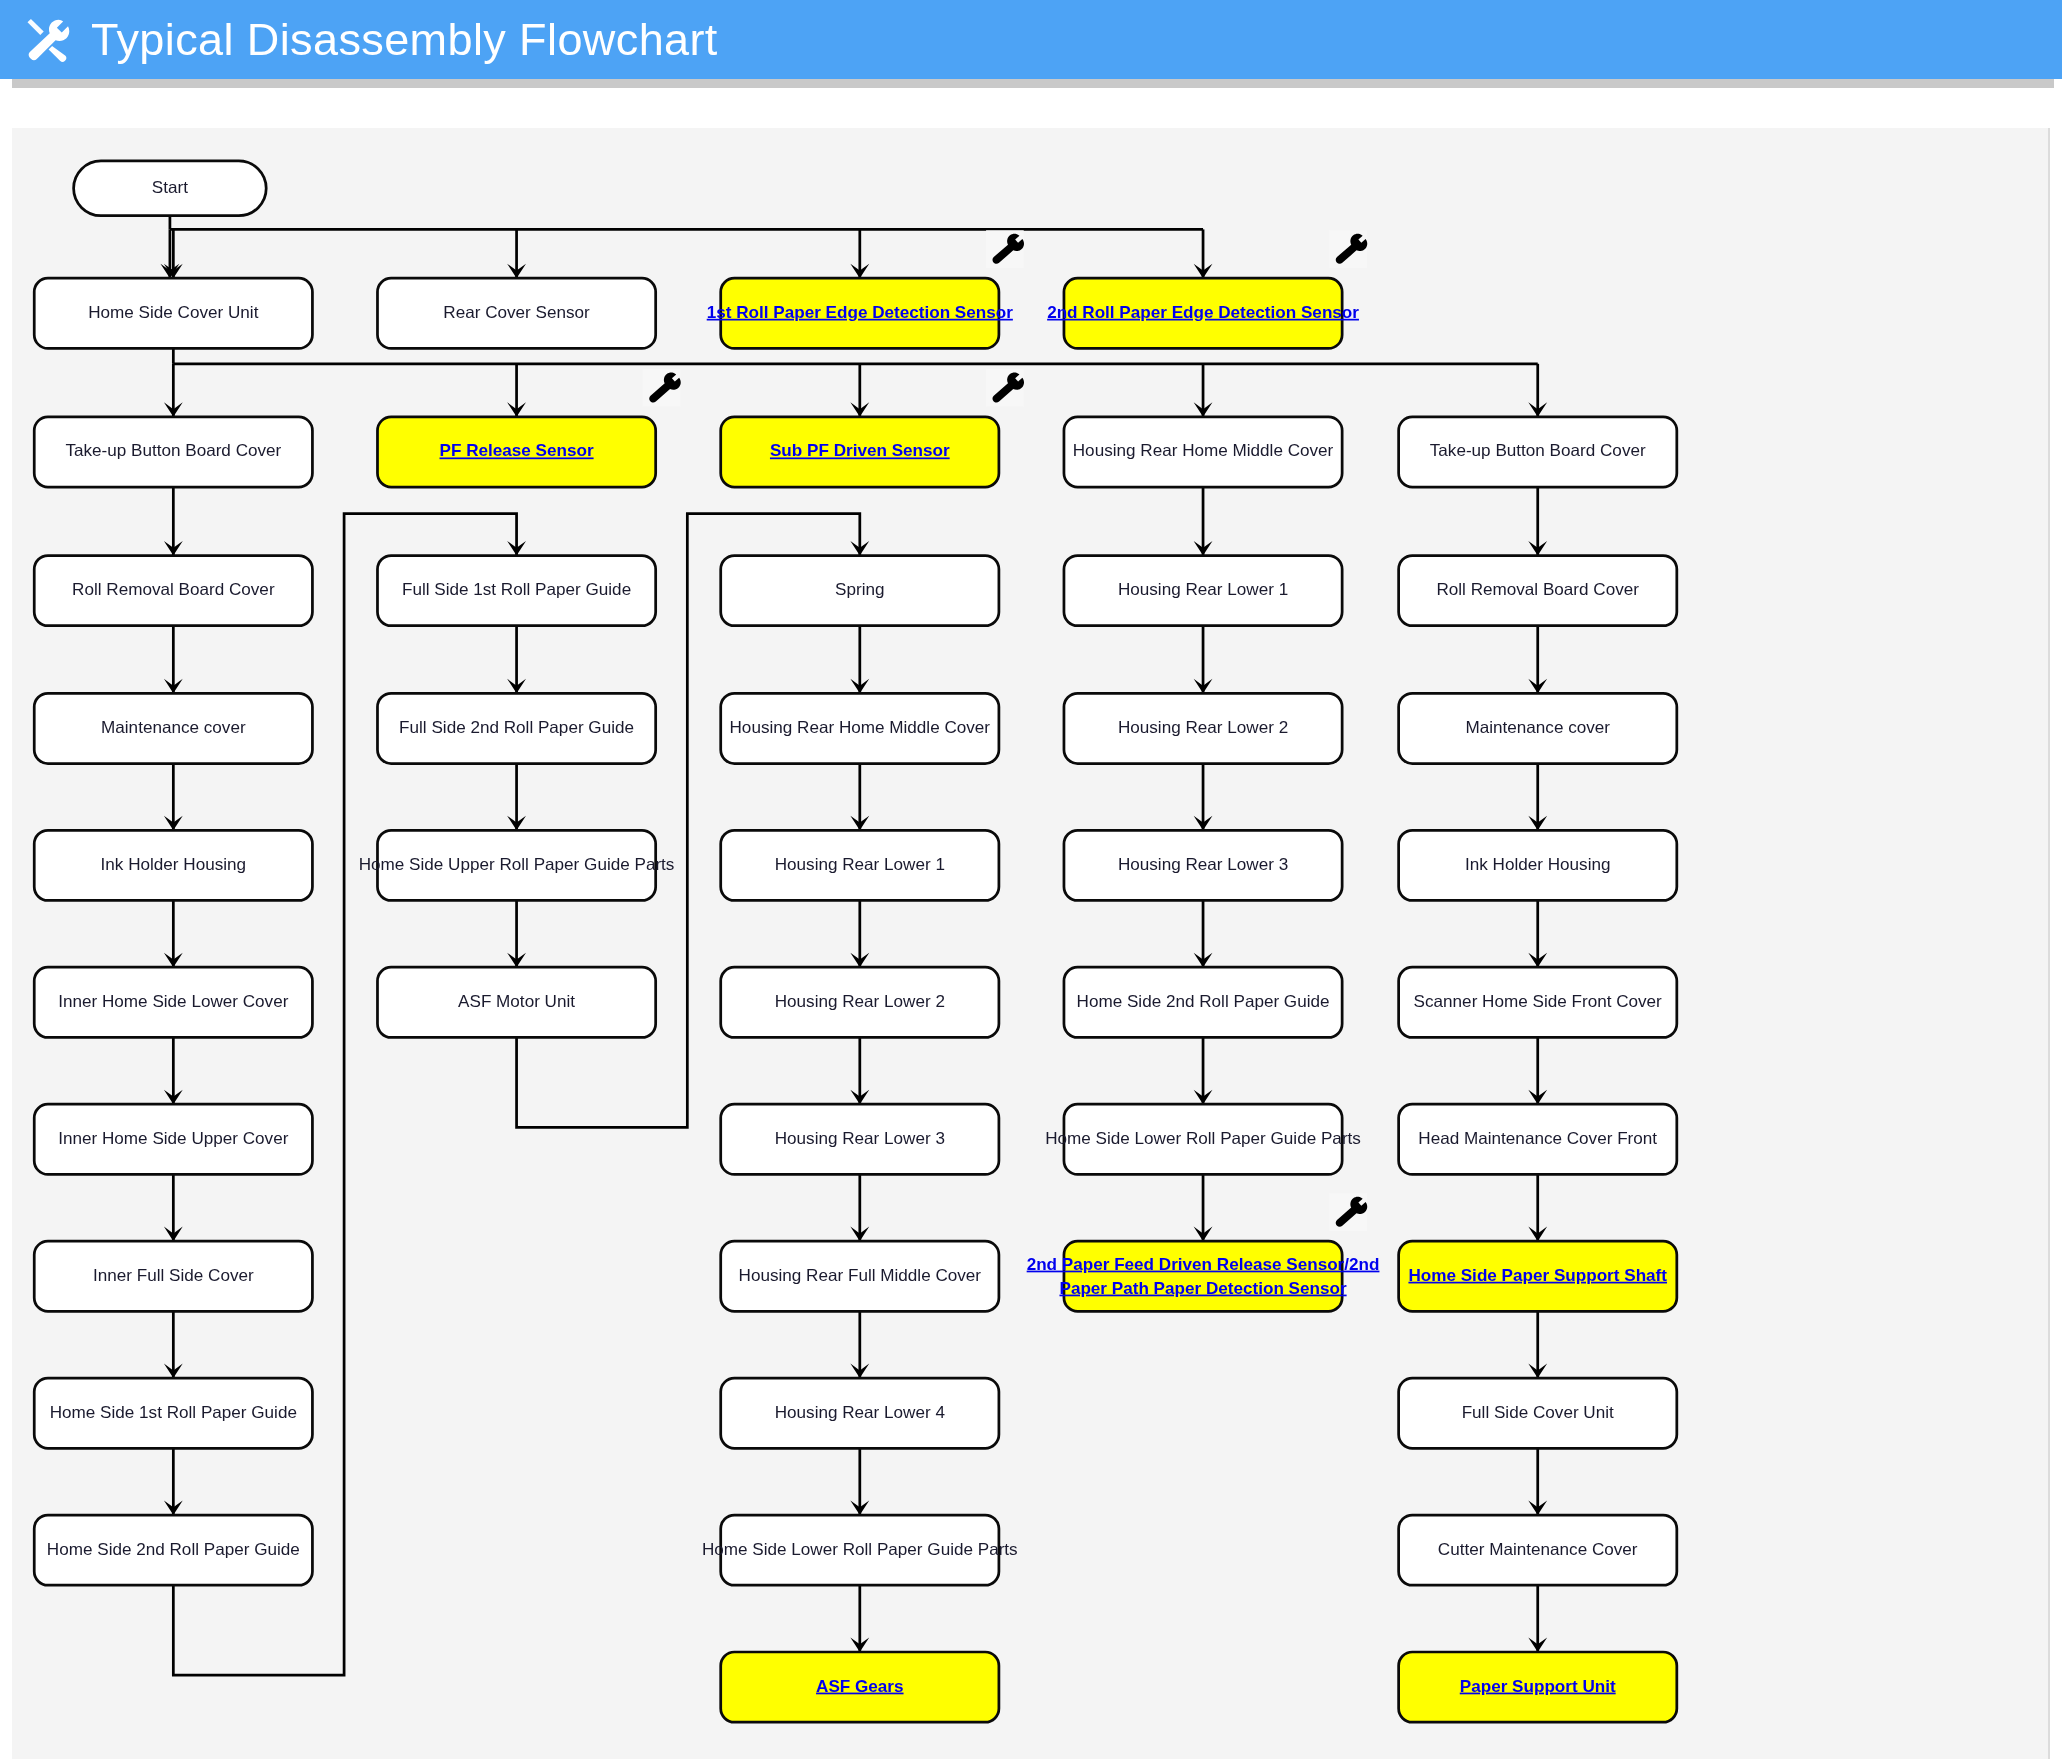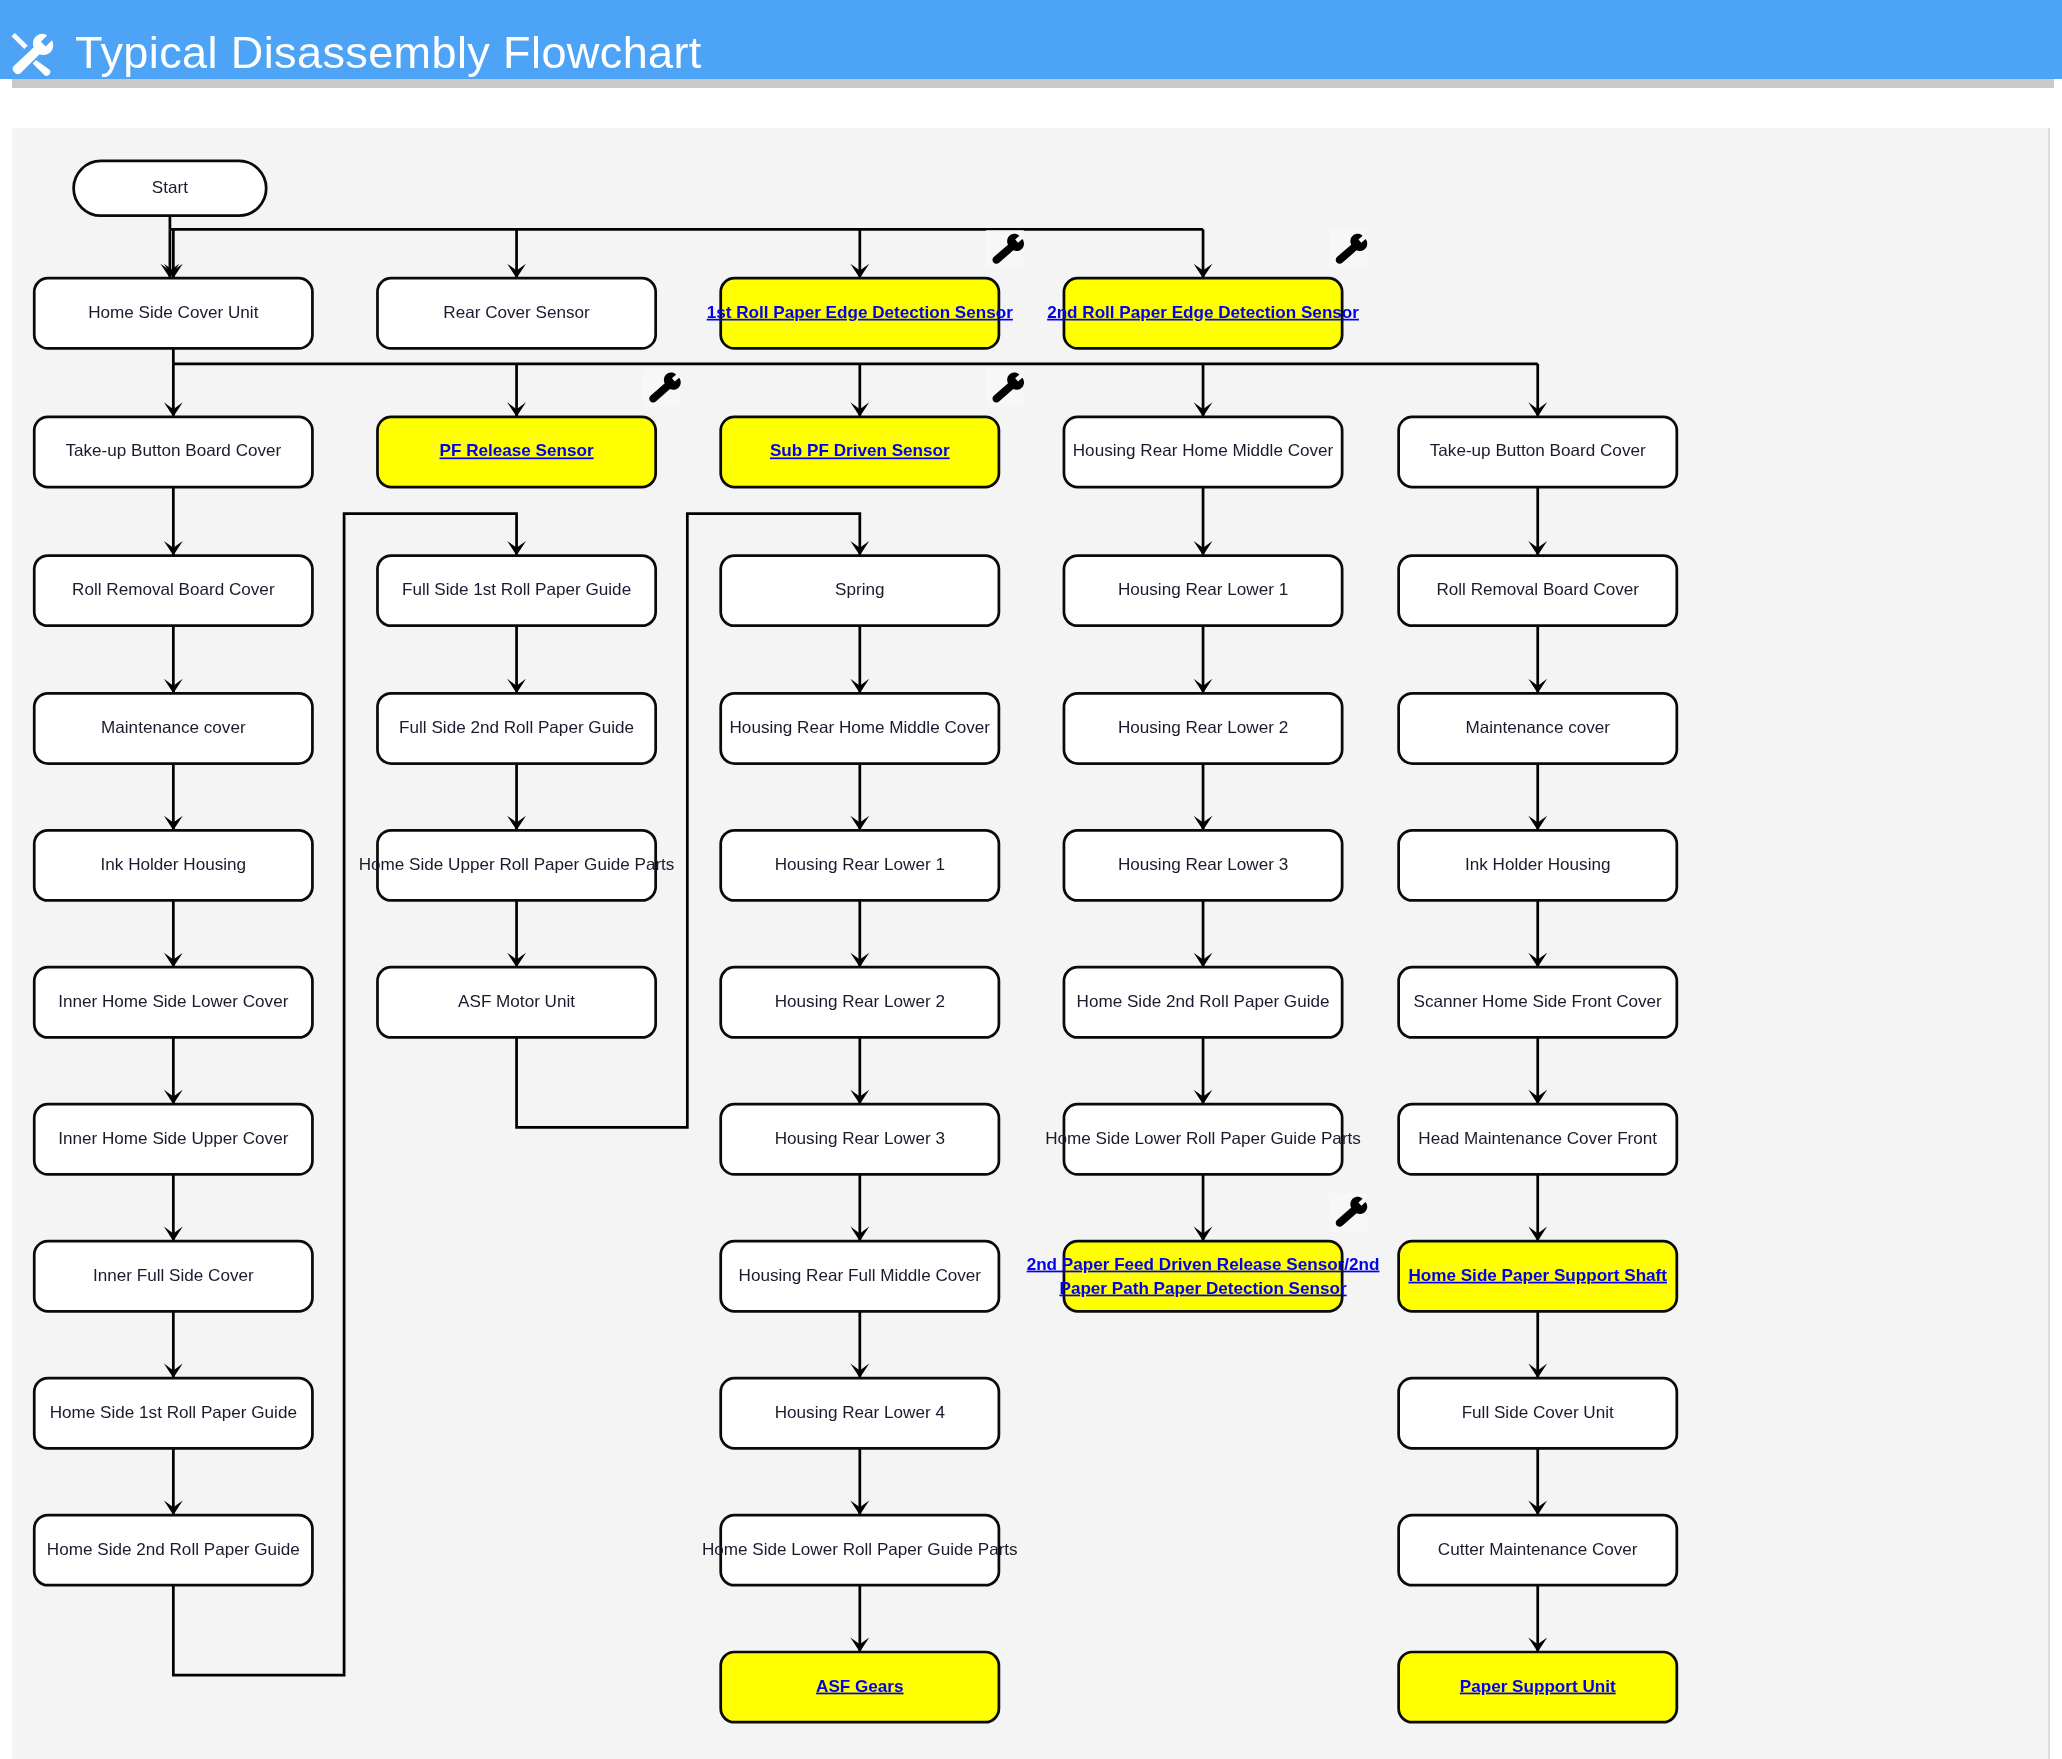--- a/index.html
+++ b/index.html
@@ -10,23 +10,23 @@
     font-family:"Liberation Sans", sans-serif;
     overflow:hidden;
   }
   #app{position:relative;width:2062px;height:1759px;}
 
   
   .titlebar{
     position:absolute;left:0;top:0;
     width:2062px;height:79px;
     background:#4da3f5;
-    display:flex;align-items:flex-end;
+    display:flex;align-items:center;
     box-sizing:border-box;
-    padding-left:6px;
+    padding-left:22px;
   }
   .titlebar-shadow{
     position:absolute;left:12px;top:79px;
     width:2042px;height:8.6px;
     background:#c9c9c9;
   }
   .tool-icon{
     width:50px;height:50px;flex:0 0 50px;
     margin-right:19px;
     display:block;

